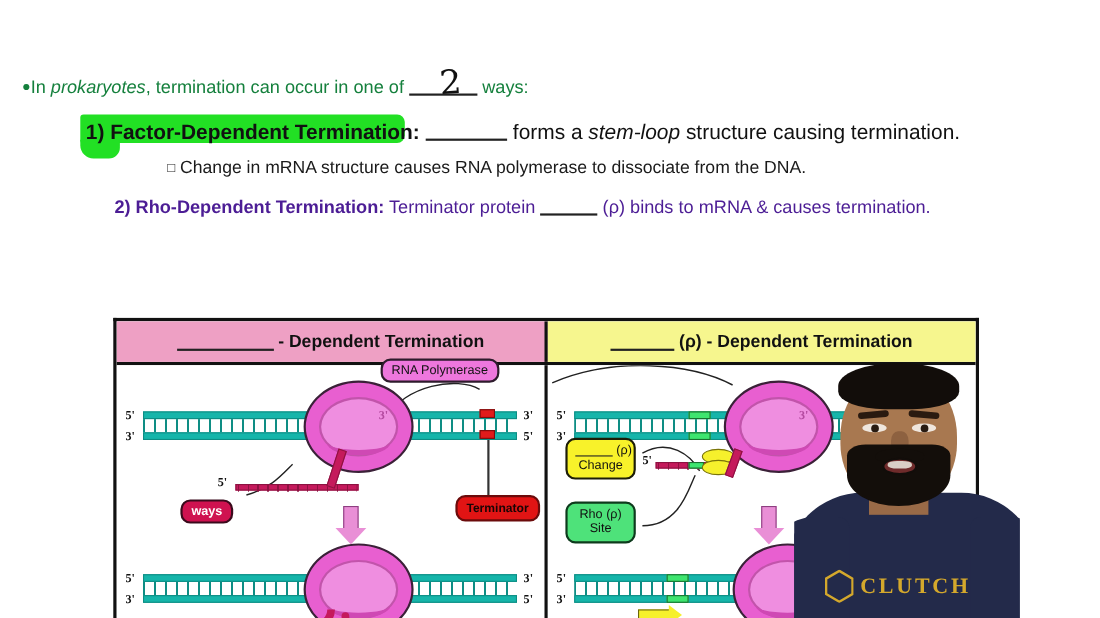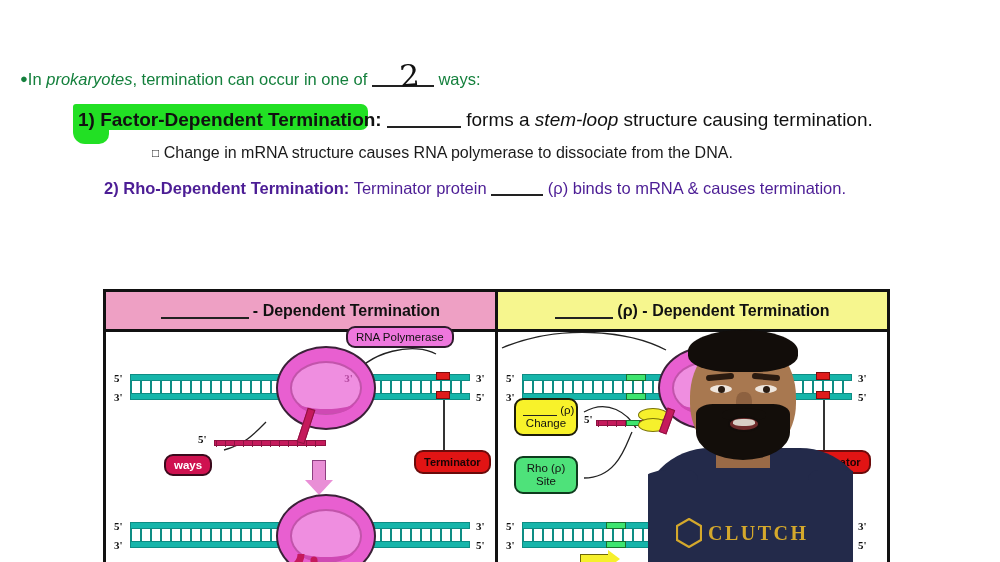--- a/index.html
+++ b/index.html
@@ -173,21 +173,21 @@
     border-radius: 50%;
   }
   .green-seg { position:absolute; background:#3ee56f; border:1.4px solid #19702f; }
   .cyan-hl { position: absolute; background: #8cf0ef; }
 
   .yel-arrow-body { position:absolute; height:9px; background:#f6f02c; border:1.5px solid #6c6708;}
   .yel-arrow-head { position:absolute; width:0;height:0; border-top:9px solid transparent;
                     border-bottom:9px solid transparent; border-left:12px solid #f6f02c;}
 
   
-  #person { position: absolute; left: 648px; top: 330px; width: 205px; height: 232px;
+  #person { position: absolute; left: 722px; top: 330px; width: 205px; height: 232px;
             overflow: hidden; text-align: center; }
   .p-torso { position:absolute; left: -8px; top: 118px; width: 230px; height: 120px;
              background:#232a4a; border-radius: 70px 70px 0 0; }
   .p-shoulderL { position:absolute; left:-22px; top:140px; width:72px; height:100px;
                  background:#232a4a; border-radius:40px 10px 0 0;}
   .p-shoulderR { position:absolute; left:160px; top:140px; width:76px; height:100px;
                  background:#232a4a; border-radius:10px 40px 0 0;}
   .p-neck { position:absolute; left:68px; top:96px; width:54px; height:42px; background:#996a47; }
   .p-head { position:absolute; left:42px; top:5px; width:106px; height:124px;
             background:#a87850; border-radius: 50% 50% 45% 45%; }

